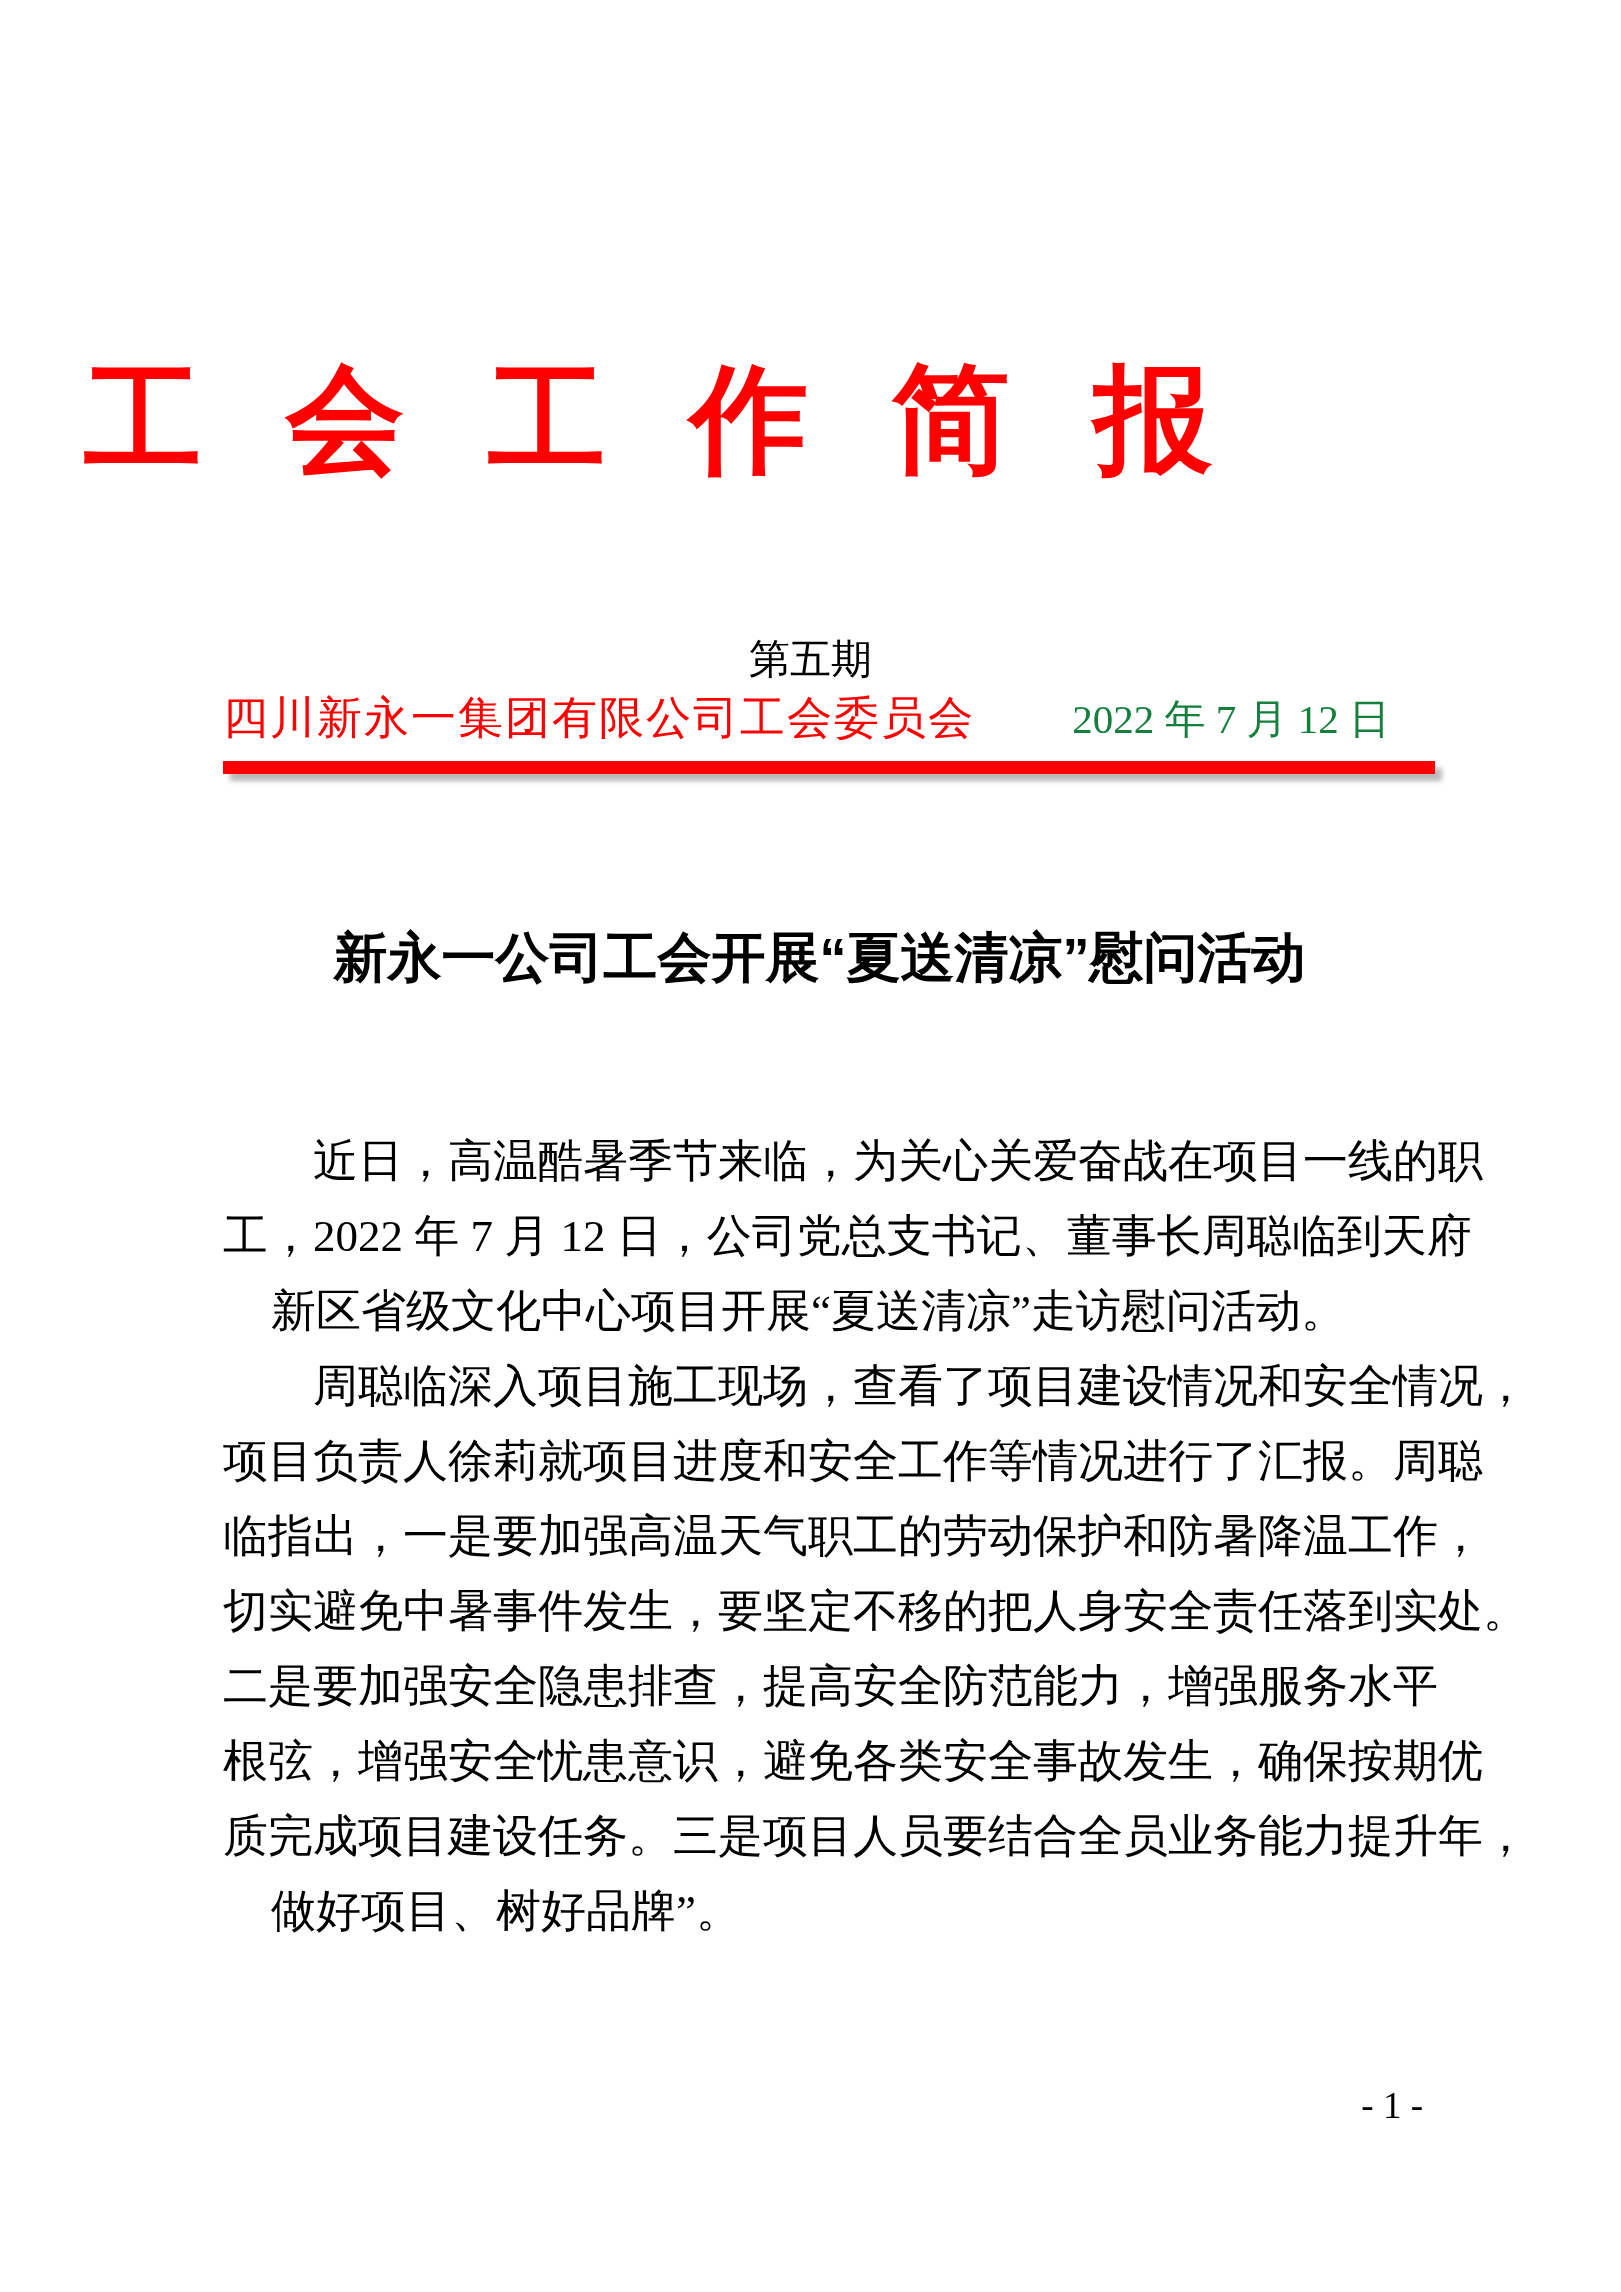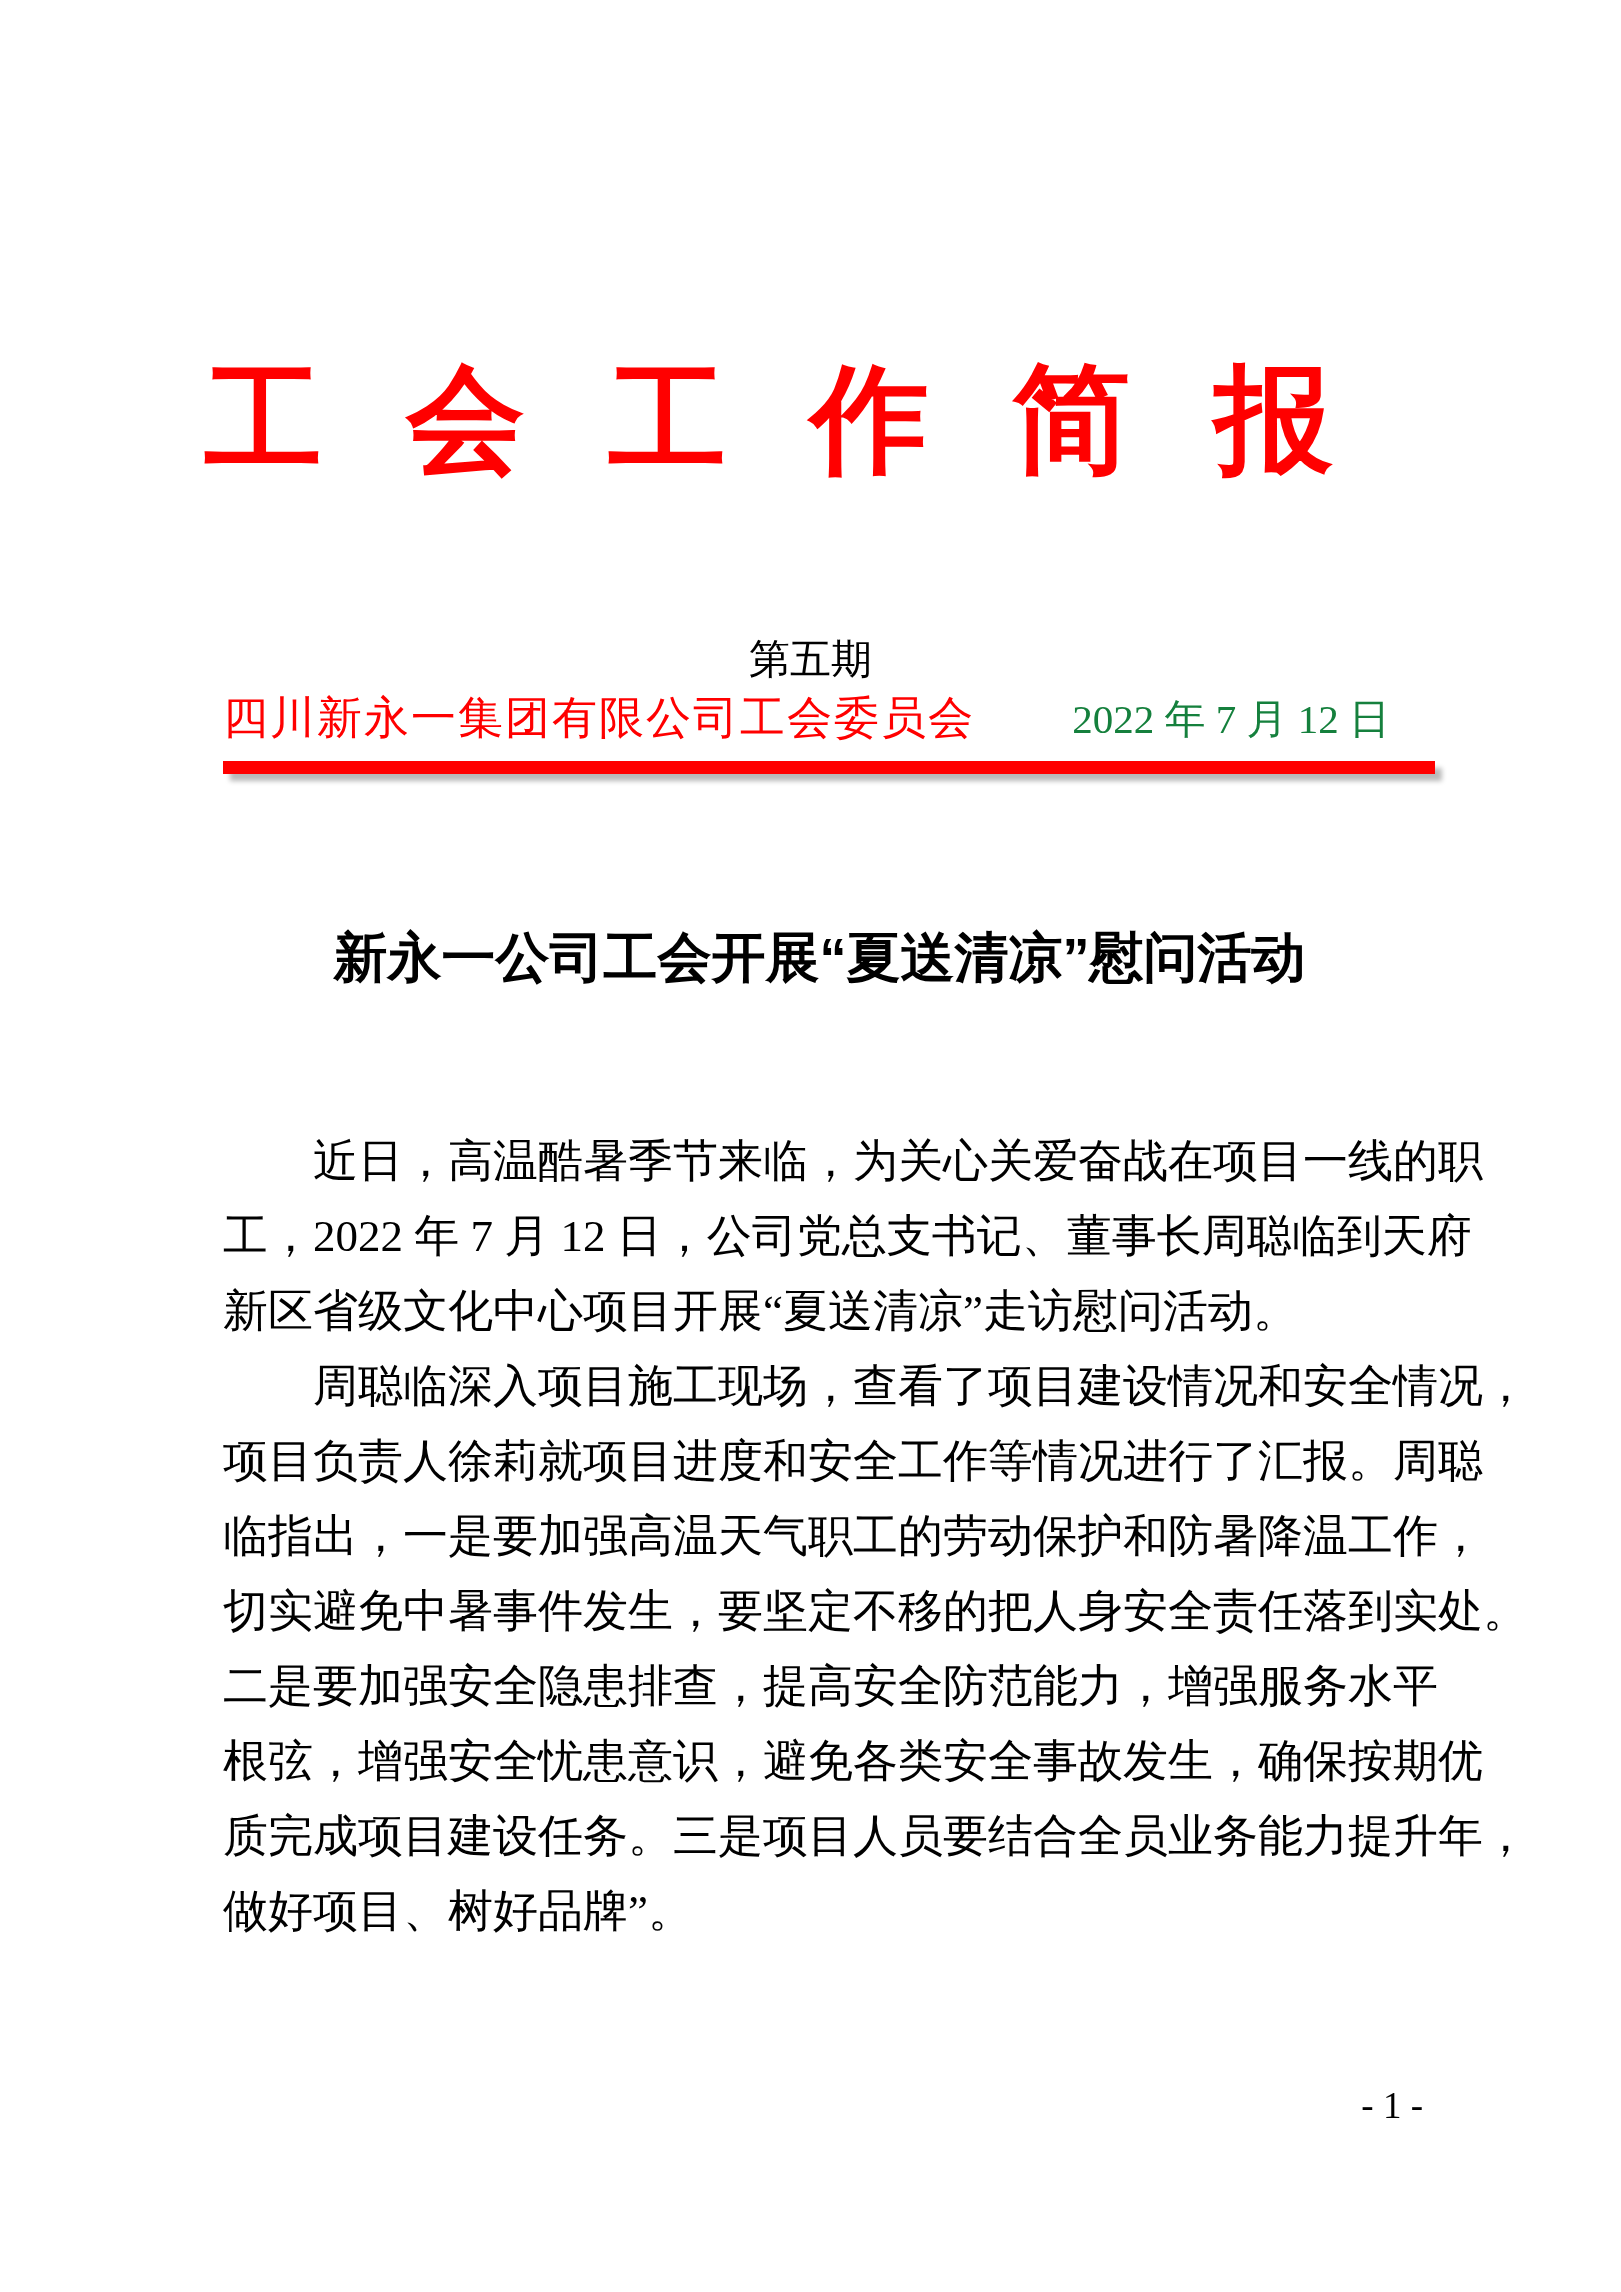--- a/index.html
+++ b/index.html
@@ -16,26 +16,26 @@
     font-family: "Liberation Serif", serif;
     color: #000000;
   }
   
   .masthead {
     position: absolute;
     top: 341px;
     left: 0;
     width: 100%;
     margin: 0;
-    text-align: center;
     font-family: "Liberation Sans", sans-serif;
     font-weight: bold;
     font-size: 118px;
     line-height: 157px;
     letter-spacing: 84px;
+    padding-left: 84px; 
     box-sizing: border-box;
     color: var(--masthead-red, #ff0000);
     white-space: nowrap;
   }
   
   .issue {
     position: absolute;
     top: 632px;
     left: 0;
     width: 100%;
@@ -102,20 +102,21 @@
     color: #000000;
   }
   .body-line {
     text-align: justify;
     text-align-last: justify;
     white-space: nowrap;
   }
   .body-line.last {
     text-align-last: left;
     white-space: normal;
+    margin-left: 48px;
   }
   .body-line.indent {
     text-indent: 2em;
   }
   
   .page-number {
     position: absolute;
     top: 2084px;
     right: 198px;
     font-size: 37px;

